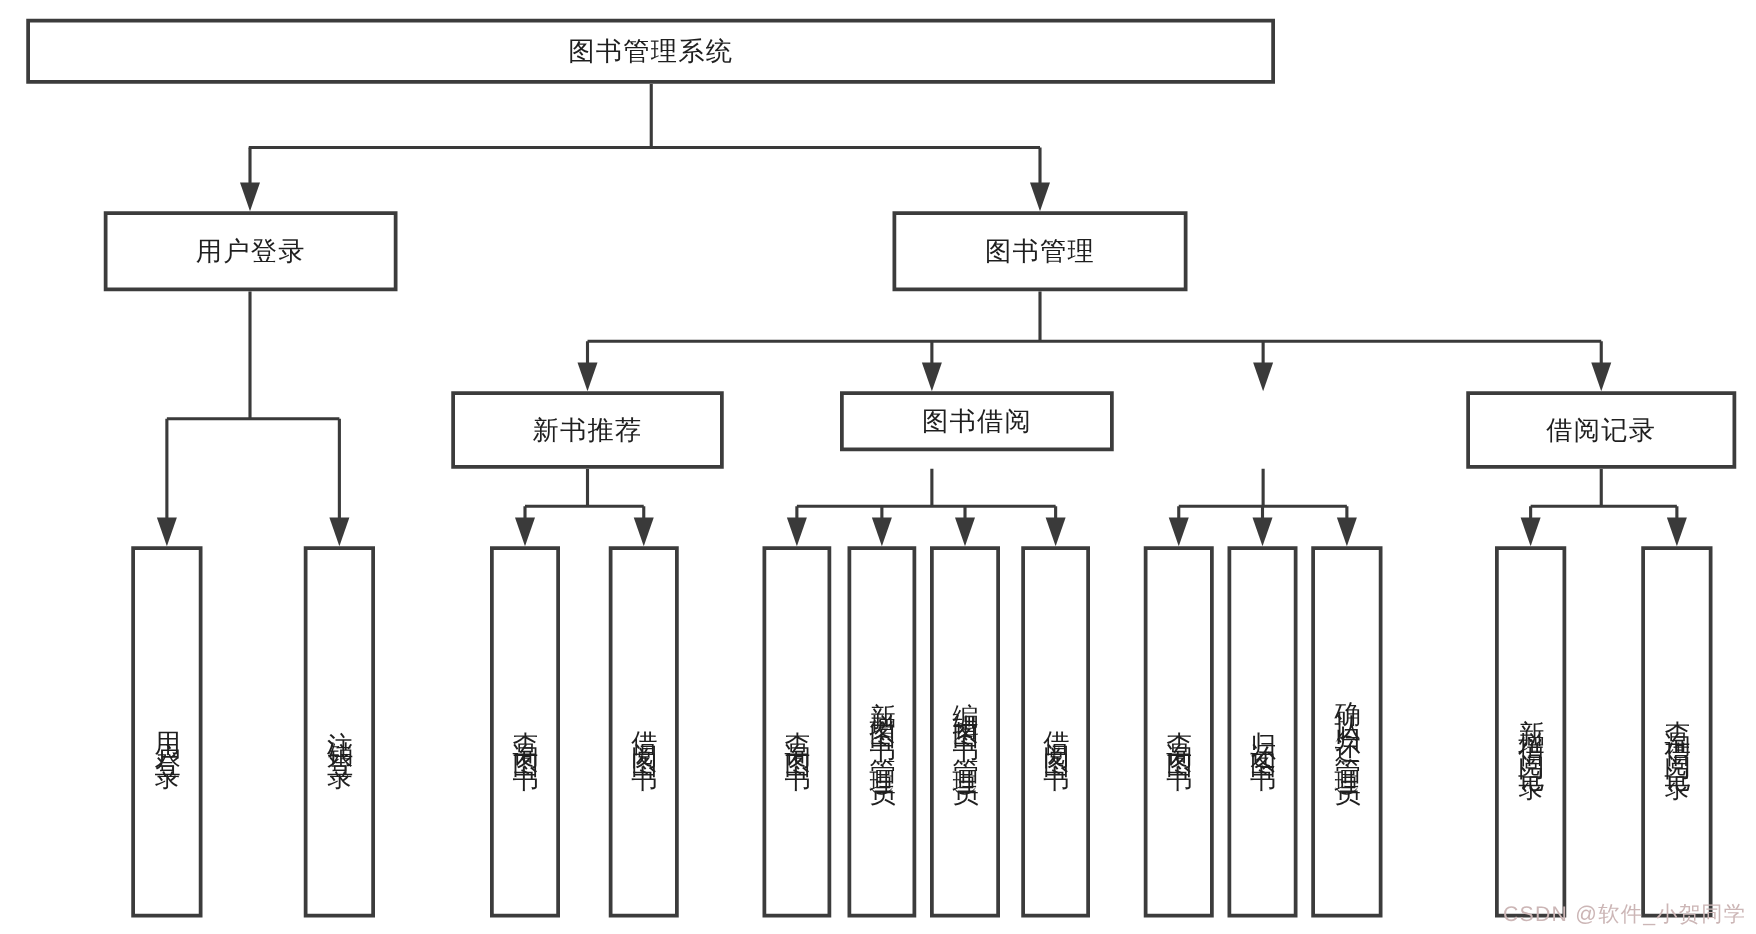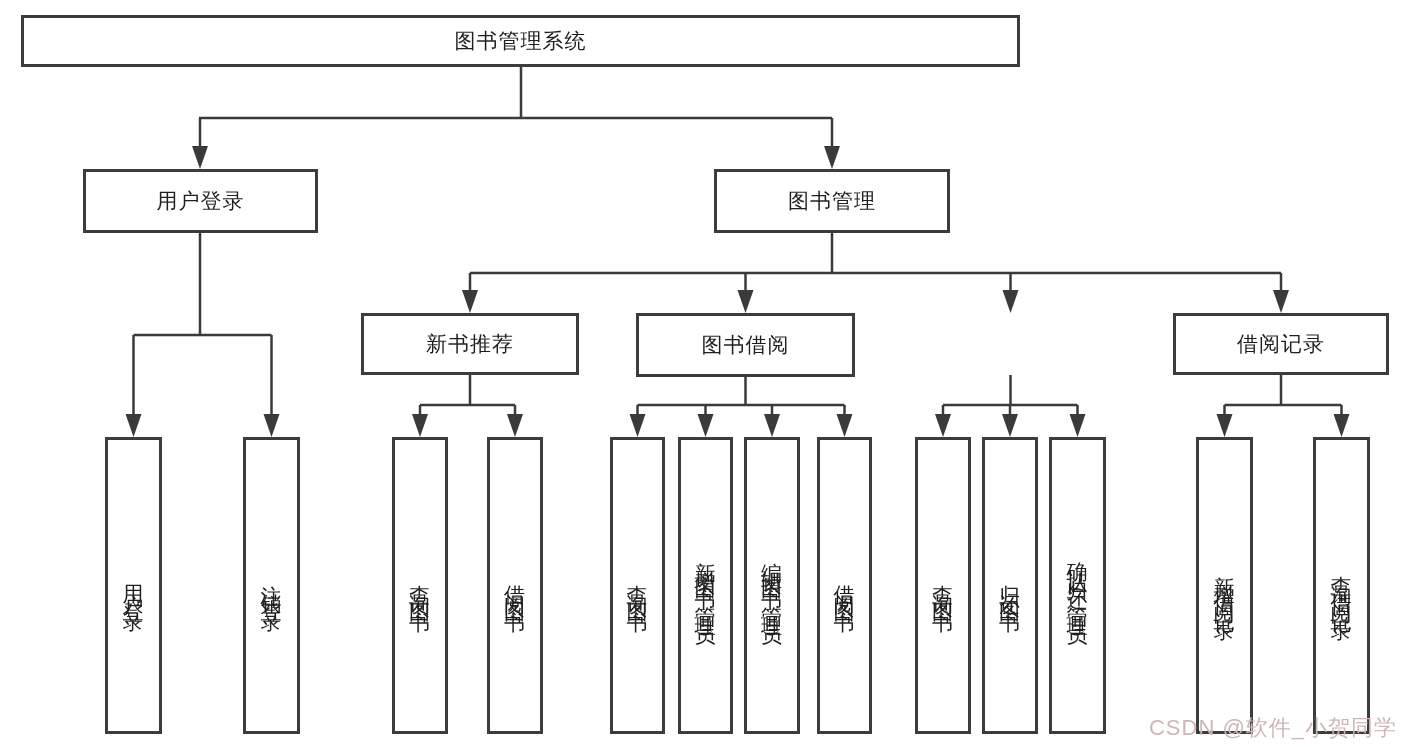--- a/index.html
+++ b/index.html
@@ -33,21 +33,21 @@
     writing-mode:vertical-rl;
     text-orientation:mixed;
     font-size:21px;
     letter-spacing:9px;
     line-height:1;
     white-space:nowrap;
   }
   #watermark{
     position:absolute;
     right:8px;bottom:4px;
-    font-size:22px;
+    font-size:17px;
     color:#ccb6b6;
     letter-spacing:1px;
   }
 </style>
 </head>
 <body>
 
 <div id="stage">
 
   <svg id="connectors" viewBox="0 0 1405 747">
@@ -133,21 +133,21 @@
   <div class="node hbox" style="left:83px;top:169px;width:235px;height:64px">
     <span>用户登录</span>
   </div>
   <div class="node hbox" style="left:714px;top:169px;width:236px;height:64px">
     <span>图书管理</span>
   </div>
 
   <div class="node hbox" style="left:361px;top:313px;width:218px;height:62px">
     <span>新书推荐</span>
   </div>
-  <div class="node hbox" style="left:636px;top:313px;width:219px;height:64px">
+  <div class="node hbox" style="left:672px;top:313px;width:219px;height:48px">
     <span>图书借阅</span>
   </div>
   <div class="node hbox" style="left:1173px;top:313px;width:216px;height:62px">
     <span>借阅记录</span>
   </div>
 
   <div class="node vbox" style="left:105px;top:437px;width:57px;height:297px">
     <span>用户登录</span>
   </div>
   <div class="node vbox" style="left:243px;top:437px;width:57px;height:297px">

